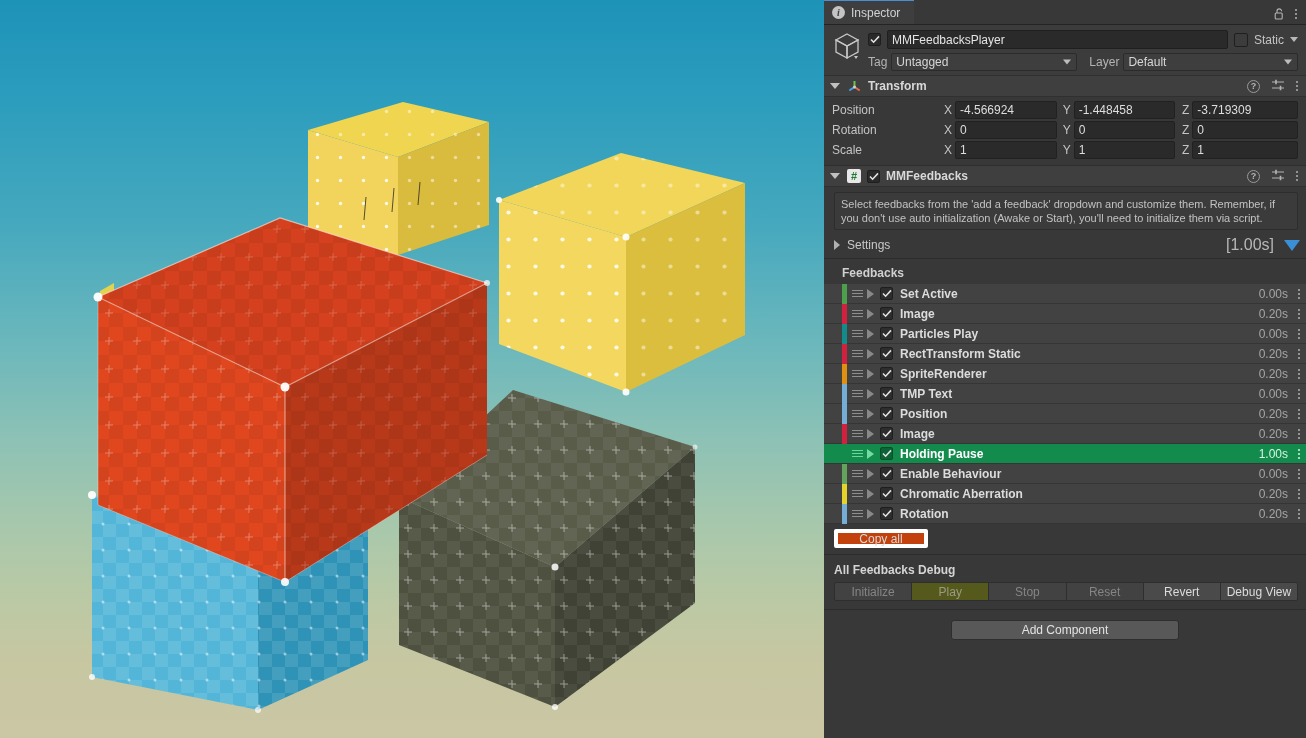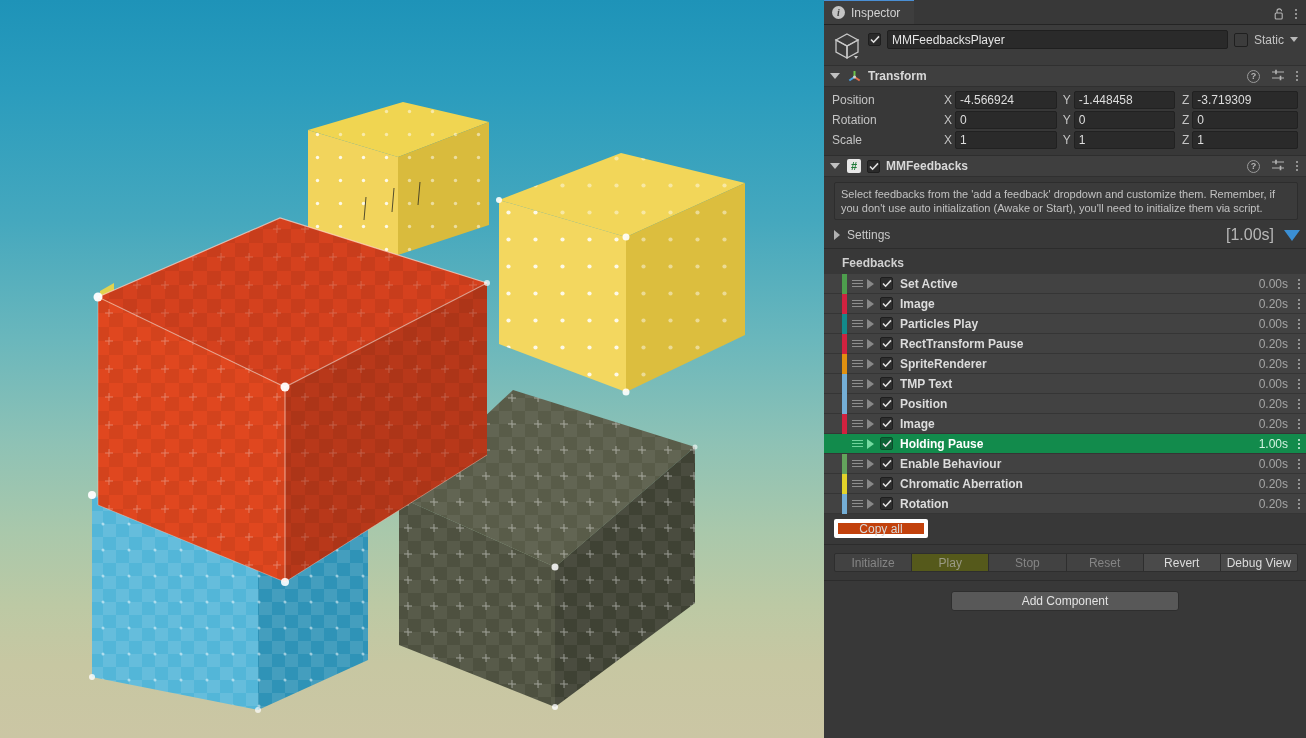--- a/index.html
+++ b/index.html
@@ -436,20 +436,32 @@
         <div class="hdr-row1">
           <span class="chk">
             <svg width="10" height="9" viewBox="0 0 10 9">
                 <path d="M1 4.5 L3.6 7.2 L9 1.4" stroke="#e0e0e0" stroke-width="1.6" fill="none"></path>
               </svg>
           </span>
           <span class="namefield">MMFeedbacksPlayer</span>
           <span class="static-box"></span>
           <span class="static-lbl">Static</span>
           <span class="caret-d"></span>
+        </div>
+        <div class="hdr-row2">
+          <span class="mini-lbl">Tag</span>
+          <span class="dropdown" style="width:186px;">
+            <span>Untagged</span>
+            <span class="dd-arrow"></span>
+          </span>
+          <span class="mini-lbl" style="margin-left:8px;">Layer</span>
+          <span class="dropdown" style="flex:1;">
+            <span>Default</span>
+            <span class="dd-arrow"></span>
+          </span>
         </div>
       </div>
     </div>
 
     <div class="comp">
       <div class="comp-head">
         <span class="foldout"></span>
         <span style="display:flex;">
           <svg width="15" height="15" viewBox="0 0 15 15">
             <path d="M7.5 8 L7.5 2" stroke="#6cc24a" stroke-width="2"></path>
@@ -638,21 +650,21 @@
                 <i></i>
                 <i></i>
                 <i></i>
               </span>
               <span class="fb-arrow"></span>
               <span class="fb-chk">
                 <svg width="10" height="9" viewBox="0 0 10 9">
                   <path d="M1 4.5 L3.6 7.2 L9 1.4" stroke="#e0e0e0" stroke-width="1.6" fill="none"></path>
                 </svg>
               </span>
-              <span class="fb-name">RectTransform Pause</span>
+              <span class="fb-name">RectTransform Static</span>
               <span class="fb-dur">0.20s</span>
               <span class="fb-kebab kebab">
                 <i></i>
                 <i></i>
                 <i></i>
               </span>
             </div>
             <div class="fb-row">
               <span class="fb-swatch" style="background:#e09010"></span>
               <span class="fb-grip">
@@ -822,20 +834,21 @@
               </span>
             </div>
           </div>
       </div>
 
       <div class="add-row">
         <span class="btn copy-all">Copy all</span>
       </div>
 
       <div class="debug-section">
+        <div class="debug-title">All Feedbacks Debug</div>
         <div class="debug-btns" id="debug-btns">
             <div class="dbtn dim">Initialize</div>
             <div class="dbtn active">Play</div>
             <div class="dbtn dim">Stop</div>
             <div class="dbtn dim">Reset</div>
             <div class="dbtn strong">Revert</div>
             <div class="dbtn strong">Debug View</div>
           </div>
       </div>
     </div>

